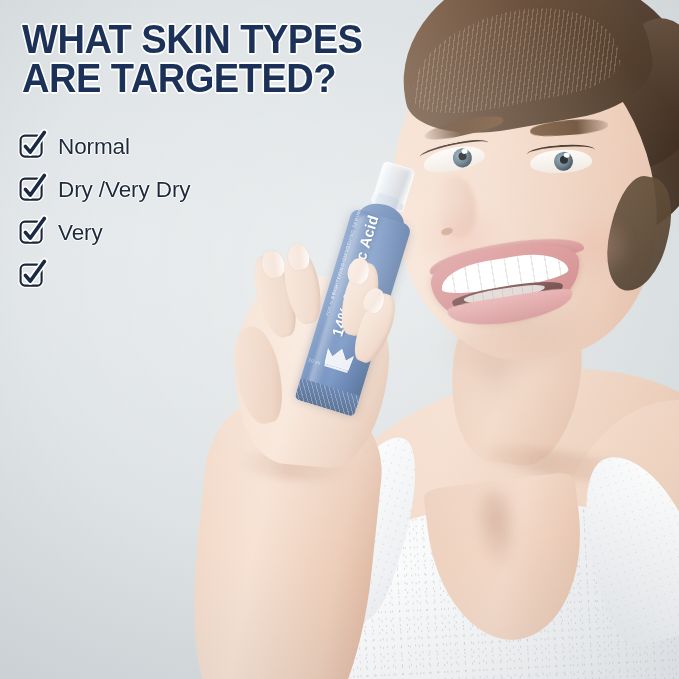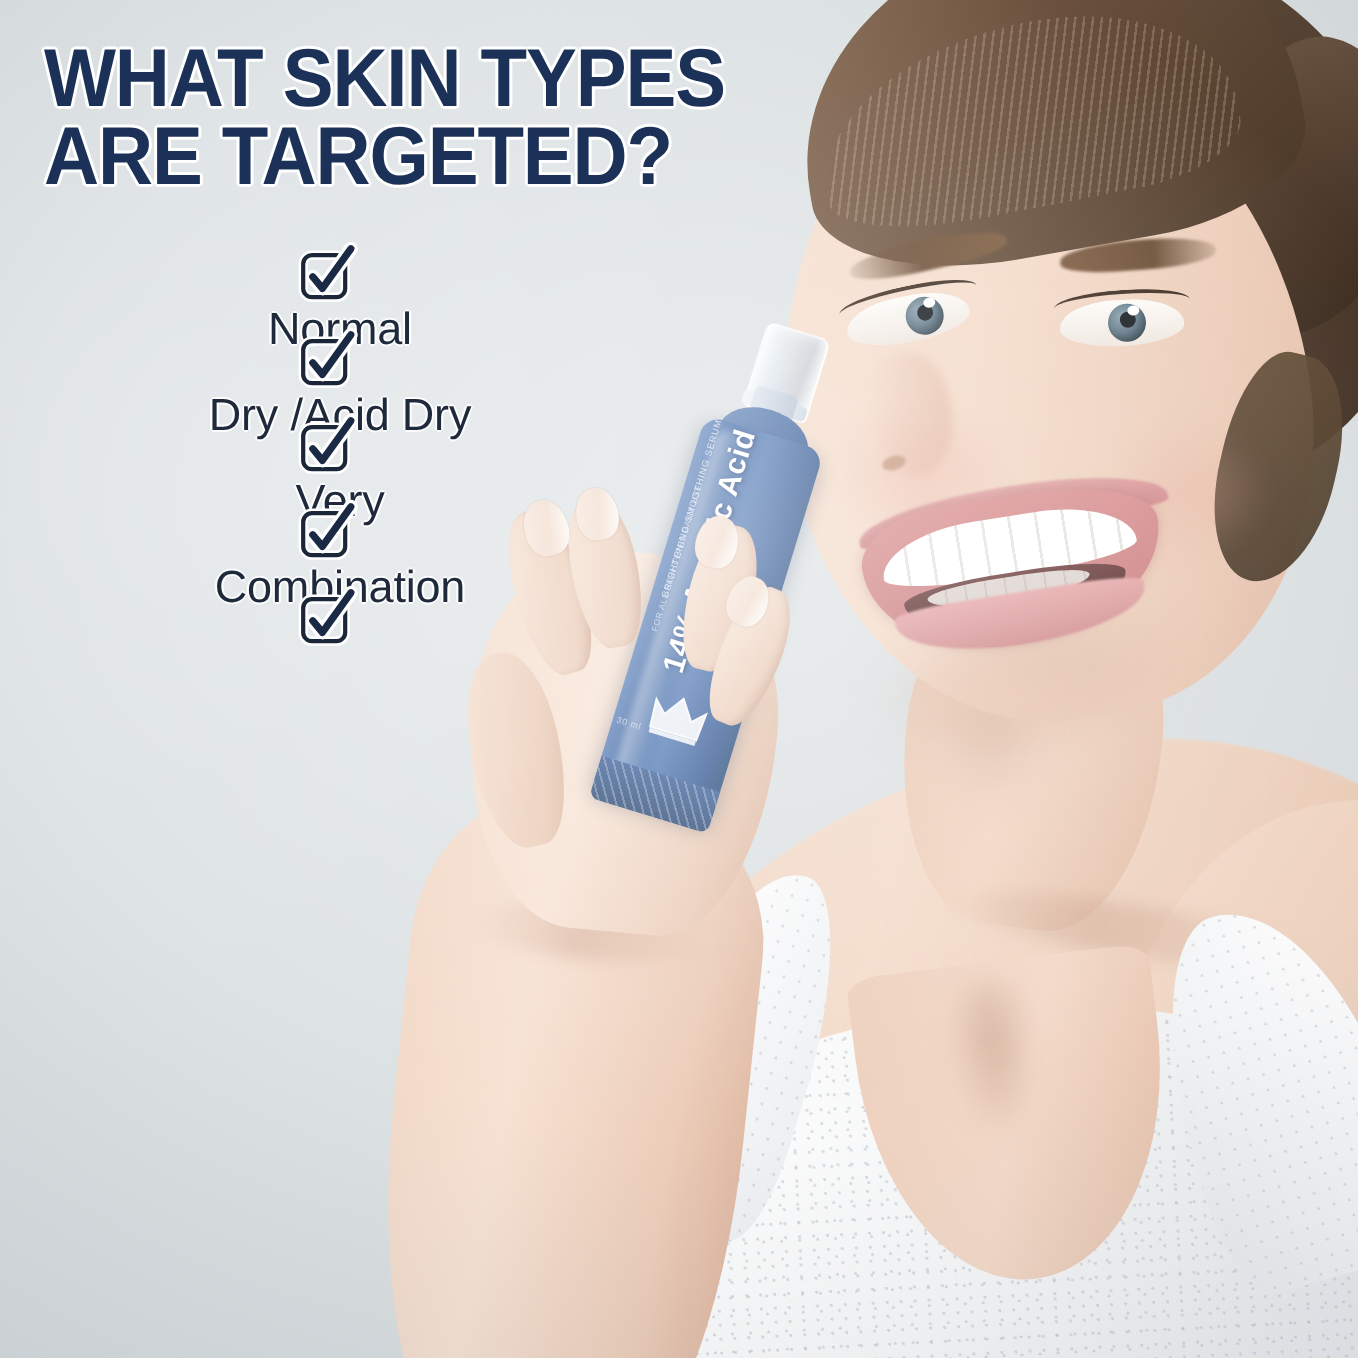--- a/index.html
+++ b/index.html
@@ -332,21 +332,21 @@
     transform:scaleX(.93);transform-origin:left top;
     text-shadow:
       -1.6px 0 0 rgba(255,255,255,.9), 1.6px 0 0 rgba(255,255,255,.9),
       0 -1.6px 0 rgba(255,255,255,.9), 0 1.6px 0 rgba(255,255,255,.9),
       -1.2px -1.2px 0 rgba(255,255,255,.85), 1.2px 1.2px 0 rgba(255,255,255,.85),
       -1.2px 1.2px 0 rgba(255,255,255,.85), 1.2px -1.2px 0 rgba(255,255,255,.85);
   }
   .headline .l2{display:block;}
 
   .checklist{position:absolute;left:20px;top:125px;width:300px;}
-  .check-row{display:flex;align-items:center;height:43px;flex-direction:column;}
+  .check-row{display:flex;align-items:center;height:43px;}
   .cb{width:27px;height:27px;flex:0 0 27px;position:relative;margin-right:11px;}
   .cb svg{position:absolute;left:-2px;top:-6px;overflow:visible;}
   .check-label{
     font-size:22.5px;color:#1e2a3c;letter-spacing:-.1px;white-space:nowrap;
     text-shadow:
       -1.1px 0 0 rgba(255,255,255,.85), 1.1px 0 0 rgba(255,255,255,.85),
       0 -1.1px 0 rgba(255,255,255,.85), 0 1.1px 0 rgba(255,255,255,.85);
   }
 </style>
 </head>
@@ -466,53 +466,42 @@
 
     <div class="check-row">
       <span class="cb">
         <svg width="31" height="35" viewBox="0 0 31 35">
           <rect x="2.6" y="8.6" width="21" height="21" rx="4.4" ry="4.4" fill="none" stroke="#ffffff" stroke-width="4.6"></rect>
           <rect x="2.6" y="8.6" width="21" height="21" rx="4.4" ry="4.4" fill="none" stroke="#1b2638" stroke-width="2.1"></rect>
           <path d="M7.4 19.4 L12.2 25.2 L26.4 5.4" fill="none" stroke="#ffffff" stroke-width="7" stroke-linecap="round" stroke-linejoin="round"></path>
           <path d="M7.4 19.4 L12.2 25.2 L26.4 5.4" fill="none" stroke="#1b2a44" stroke-width="3.6" stroke-linecap="round" stroke-linejoin="round"></path>
         </svg>
       </span>
-      <span class="check-label">Dry /Acid Dry</span>
+      <span class="check-label">Dry /Very Dry</span>
     </div>
 
     <div class="check-row">
       <span class="cb">
         <svg width="31" height="35" viewBox="0 0 31 35">
           <rect x="2.6" y="8.6" width="21" height="21" rx="4.4" ry="4.4" fill="none" stroke="#ffffff" stroke-width="4.6"></rect>
           <rect x="2.6" y="8.6" width="21" height="21" rx="4.4" ry="4.4" fill="none" stroke="#1b2638" stroke-width="2.1"></rect>
           <path d="M7.4 19.4 L12.2 25.2 L26.4 5.4" fill="none" stroke="#ffffff" stroke-width="7" stroke-linecap="round" stroke-linejoin="round"></path>
           <path d="M7.4 19.4 L12.2 25.2 L26.4 5.4" fill="none" stroke="#1b2a44" stroke-width="3.6" stroke-linecap="round" stroke-linejoin="round"></path>
         </svg>
       </span>
       <span class="check-label">Very</span>
     </div>
 
+
+
     <div class="check-row">
       <span class="cb">
         <svg width="31" height="35" viewBox="0 0 31 35">
           <rect x="2.6" y="8.6" width="21" height="21" rx="4.4" ry="4.4" fill="none" stroke="#ffffff" stroke-width="4.6"></rect>
           <rect x="2.6" y="8.6" width="21" height="21" rx="4.4" ry="4.4" fill="none" stroke="#1b2638" stroke-width="2.1"></rect>
           <path d="M7.4 19.4 L12.2 25.2 L26.4 5.4" fill="none" stroke="#ffffff" stroke-width="7" stroke-linecap="round" stroke-linejoin="round"></path>
           <path d="M7.4 19.4 L12.2 25.2 L26.4 5.4" fill="none" stroke="#1b2a44" stroke-width="3.6" stroke-linecap="round" stroke-linejoin="round"></path>
         </svg>
       </span>
-      <span class="check-label">Combination</span>
-    </div>
-
-
-    <div class="check-row">
-      <span class="cb">
-        <svg width="31" height="35" viewBox="0 0 31 35">
-          <rect x="2.6" y="8.6" width="21" height="21" rx="4.4" ry="4.4" fill="none" stroke="#ffffff" stroke-width="4.6"></rect>
-          <rect x="2.6" y="8.6" width="21" height="21" rx="4.4" ry="4.4" fill="none" stroke="#1b2638" stroke-width="2.1"></rect>
-          <path d="M7.4 19.4 L12.2 25.2 L26.4 5.4" fill="none" stroke="#ffffff" stroke-width="7" stroke-linecap="round" stroke-linejoin="round"></path>
-          <path d="M7.4 19.4 L12.2 25.2 L26.4 5.4" fill="none" stroke="#1b2a44" stroke-width="3.6" stroke-linecap="round" stroke-linejoin="round"></path>
-        </svg>
-      </span>
     </div>
 
   </div>
 </div>
 
 </body></html>

